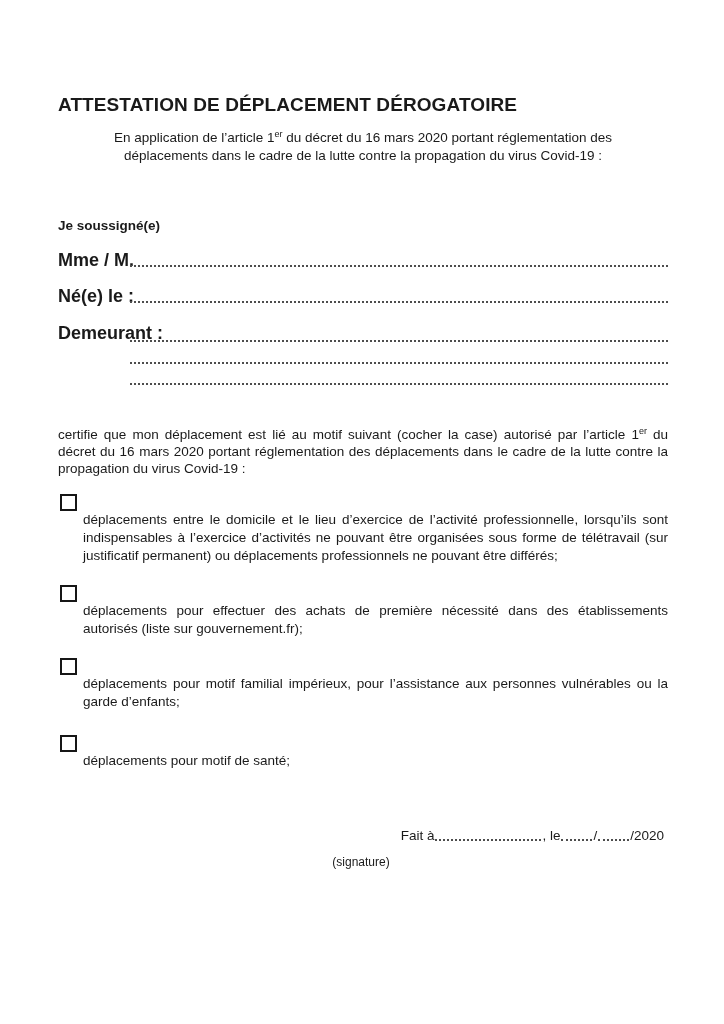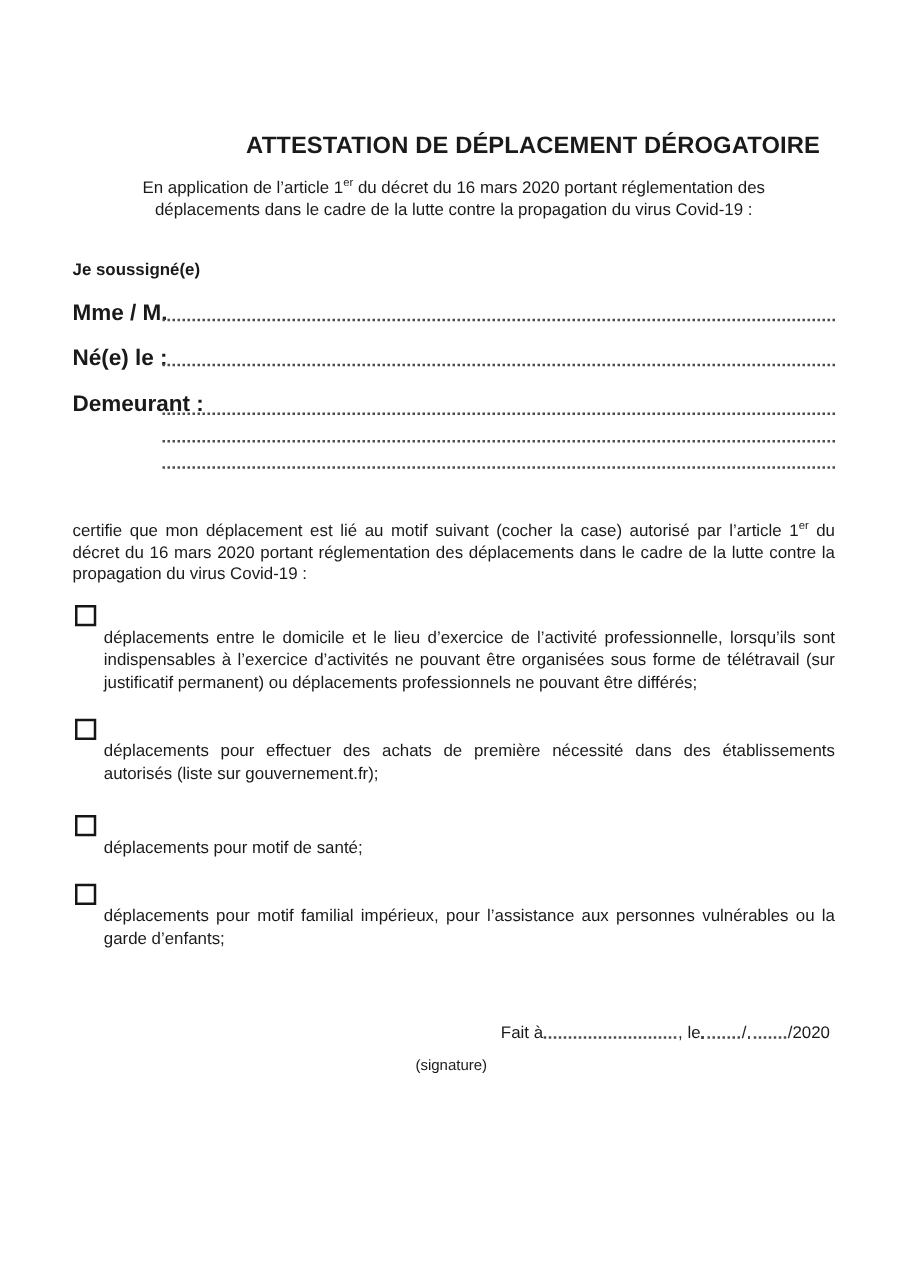--- a/index.html
+++ b/index.html
@@ -17,40 +17,40 @@
   .page {
     position: relative;
     width: 724px;
     height: 1024px;
     box-sizing: border-box;
     padding: 94px 56px 0 58px;
     background: #ffffff;
     overflow: hidden;
   }
   .title {
-    margin: 12px;
+    margin: 0;
     font-size: 19px;
     font-weight: 700;
-    text-align: right;
+    text-align: left;
     letter-spacing: 0.1px;
     line-height: 22px;
   }
   .subtitle {
     max-width: 560px;
     margin: 13px auto 0;
     font-size: 13.5px;
     line-height: 18px;
     text-align: center;
   }
   sup {
     font-size: 9px;
     line-height: 0;
   }
   .intro {
-    margin-top: 30px;
+    margin-top: 52px;
     font-size: 13.5px;
     font-weight: 600;
     line-height: 18px;
   }
   .field-row {
     display: flex;
     align-items: flex-start;
     margin-top: 16px;
   }
   .field-row.birth   { margin-top: 18px; }
@@ -172,28 +172,28 @@
     <div class="reason reason-1">
       <div class="checkbox"></div>
       <div class="reason-text">déplacements entre le domicile et le lieu d’exercice de l’activité professionnelle, lorsqu’ils sont indispensables à l’exercice d’activités ne pouvant être organisées sous forme de télétravail (sur justificatif permanent) ou déplacements professionnels ne pouvant être différés;</div>
     </div>
 
     <div class="reason reason-2">
       <div class="checkbox"></div>
       <div class="reason-text">déplacements pour effectuer des achats de première nécessité dans des établissements autorisés (liste sur gouvernement.fr);</div>
     </div>
 
+    <div class="reason reason-4">
+      <div class="checkbox"></div>
+      <div class="reason-text">déplacements pour motif familial impérieux, pour l’assistance aux personnes vulnérables ou la garde d’enfants;</div>
+    </div>
+
     <div class="reason reason-3">
       <div class="checkbox"></div>
       <div class="reason-text">déplacements pour motif de santé;</div>
-    </div>
-
-    <div class="reason reason-4">
-      <div class="checkbox"></div>
-      <div class="reason-text">déplacements pour motif familial impérieux, pour l’assistance aux personnes vulnérables ou la garde d’enfants;</div>
     </div>
 
 
   </div>
 
   <div class="footer-line">
     <span>Fait à</span>
     <span class="dots dots-city"></span>
     <span>, le</span>
     <span class="dots dots-day"></span>

